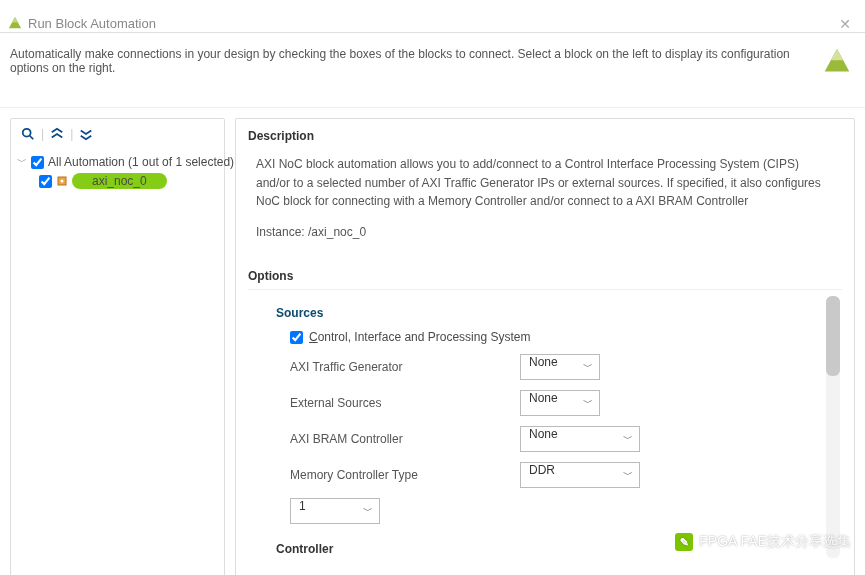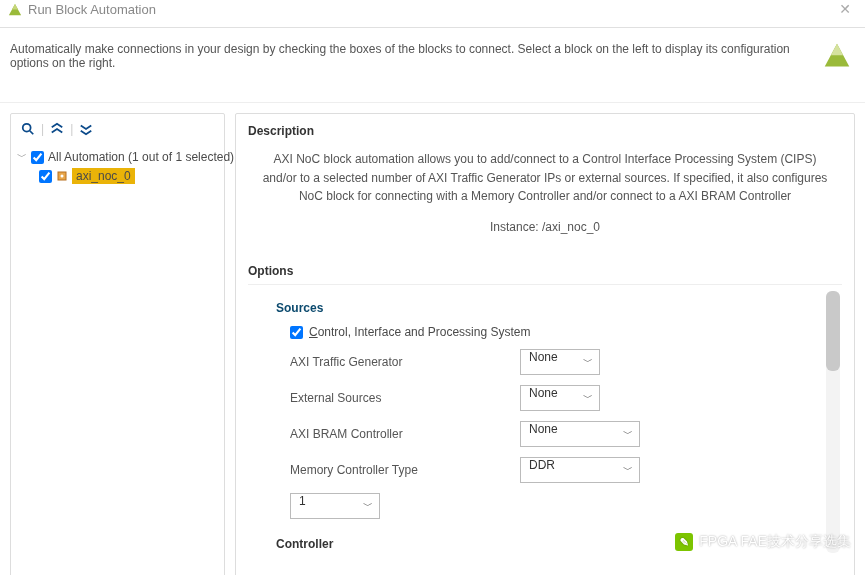--- a/index.html
+++ b/index.html
@@ -1,39 +1,39 @@
 <!DOCTYPE html>
 <html><head>
 <meta charset="utf-8">
 <style>
 * { box-sizing: border-box; margin: 0; padding: 0; }
 body { font-family: "Segoe UI", Arial, sans-serif; font-size: 12px; color: #4a4a4a; background: #fff; width: 865px; height: 575px; overflow: hidden; position: relative; }
-.titlebar { height: 28px; display: flex; align-items: flex-end; padding: 10px 8px; border-bottom: 1px solid #e0e0e0; }
+.titlebar { height: 28px; display: flex; align-items: flex-start; padding: 16px 8px; border-bottom: 1px solid #e0e0e0; }
 .titlebar .logo { width: 14px; height: 14px; margin-right: 6px; }
 .titlebar .title { color: #888; font-size: 13px; }
 .titlebar .close { margin-left: auto; font-size: 14px; color: #aaa; cursor: pointer; padding: 0 6px; }
 .instr { padding: 14px 14px 32px 10px; color: #555; font-size: 12px; display: flex; align-items: center; border-bottom: 1px solid #eee; }
 .instr .txt { flex: 1; }
 .instr .biglogo { width: 28px; height: 28px; margin-left: 12px; }
 .main { display: flex; padding: 10px; gap: 10px; height: calc(100% - 86px); }
 .left { width: 215px; border: 1px solid #ddd; border-radius: 2px; display: flex; flex-direction: column; }
 .left-toolbar { display: flex; align-items: center; gap: 4px; padding: 6px 8px; border-bottom: 0px solid #eee; }
 .tbicon { width: 18px; height: 18px; display: inline-flex; align-items: center; justify-content: center; color: #0b4a8a; cursor: pointer; font-weight: bold; }
 .tbsep { color: #ccc; }
 .tree { padding: 4px 6px; }
 .tree-row { display: flex; align-items: center; gap: 4px; padding: 2px 0; white-space: nowrap; }
 .tree-row.lvl1 { margin-left: 22px; }
 .chev { display: inline-block; width: 10px; text-align: center; color: #888; cursor: pointer; font-size: 10px; }
 .chk { width: 13px; height: 13px; cursor: pointer; }
 .ipicon { width: 12px; height: 12px; }
-.sel { background: #eab308; padding: 1px 4px; border-radius: 0; }
+.sel { background: #84cc16; padding: 1px 20px; border-radius: 8px; }
 .right { flex: 1; border: 1px solid #ddd; border-radius: 2px; padding: 10px 12px 0 12px; display: flex; flex-direction: column; overflow: hidden; }
 .sec-h { font-weight: 600; color: #333; font-size: 12px; margin-bottom: 6px; }
 .desc-body { padding: 6px 8px 10px 8px; color: #555; line-height: 1.55; font-size: 12px; }
-.desc-body p { margin-bottom: 12px; text-align: center; }
+.desc-body p { margin-bottom: 12px; }
 .opt-wrap { margin-top: 6px; flex: 1; display: flex; flex-direction: column; }
 .opt-scroll { border-top: 1px solid #eee; overflow: hidden; position: relative; padding: 10px 18px 0 28px; flex: 1; }
 .grp-h { font-weight: 600; color: #0c4a6e; margin: 6px 0 10px 0; }
 .form-row { display: flex; align-items: center; margin: 10px 0 10px 14px; }
 .form-row .lbl { width: 230px; color: #555; }
 .form-row .lbl.long { width: 250px; }
 .checkrow { display: flex; align-items: flex-end; gap: 6px; margin: 0 0 10px 14px; }
 .select { position: relative; height: 26px; border: 1px solid #bbb; background: #fff; display: flex; align-items: flex-start; padding: 0 24px 0 8px; color: #333; cursor: pointer; min-width: 80px; }
 .select.w1 { width: 80px; }
 .select.w2 { width: 120px; }

